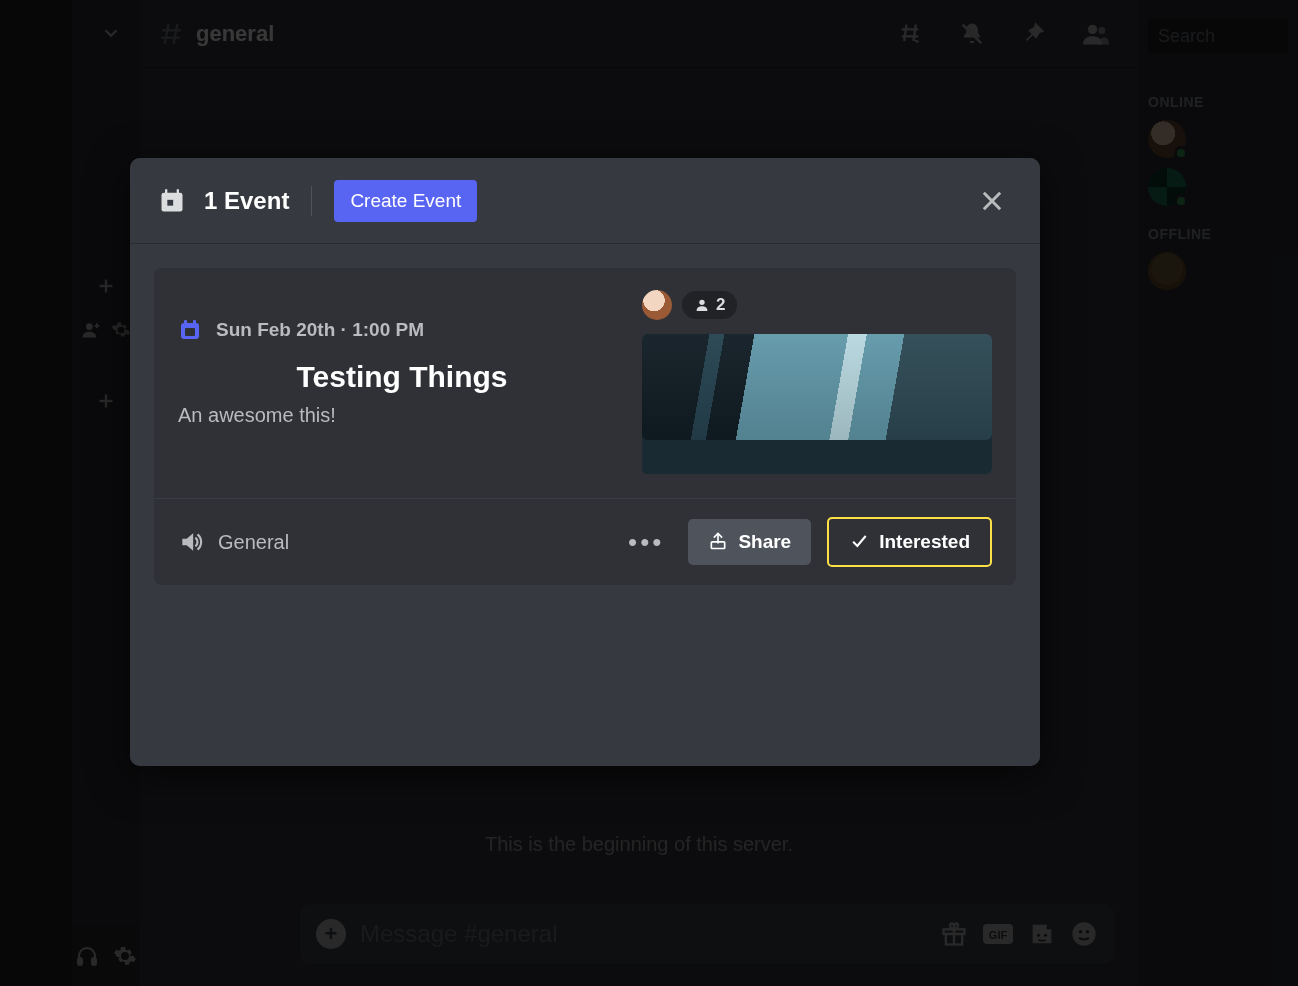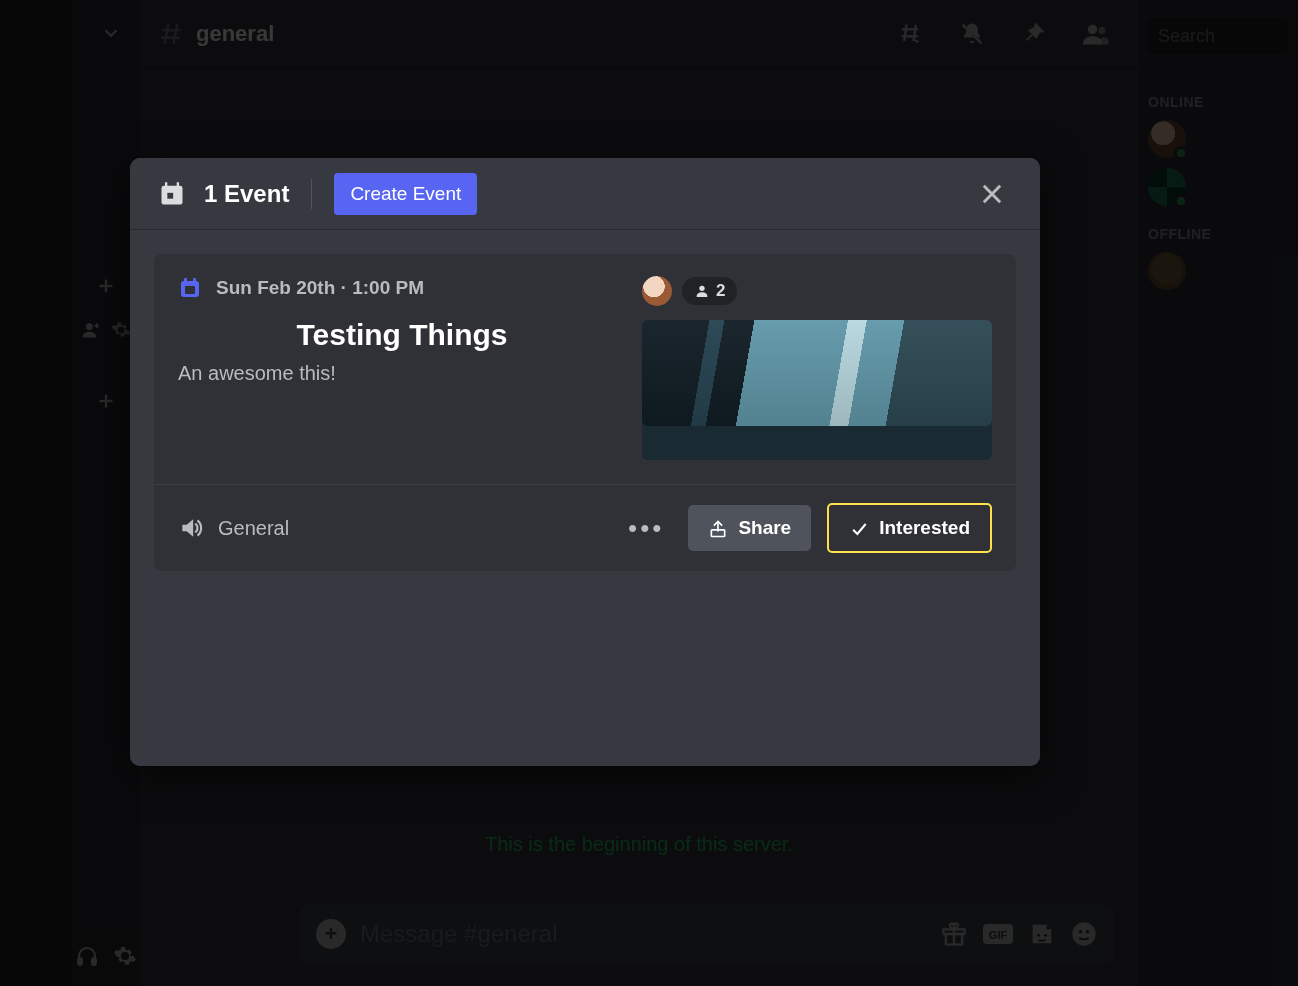--- a/index.html
+++ b/index.html
@@ -13,70 +13,70 @@
   .channel-col .invite-row { position:absolute; top:320px; left:0; right:0; display:flex; gap:10px; justify-content:center; color:#b9bbbe; }
   .channel-col .plus2 { position:absolute; top:390px; left:0; right:0; display:flex; justify-content:center; color:#b9bbbe; }
   .user-area { position:absolute; bottom:0; left:72px; width:68px; height:60px; display:flex; align-items:center; justify-content:center; gap:14px; color:#b9bbbe; background:#292b2f; }
   .main-col { flex:1; background:#36393f; display:flex; flex-direction:column; position:relative; }
   .topbar { height:68px; border-bottom:1px solid #26282c; display:flex; align-items:center; padding:0 16px; gap:10px; }
   .topbar .hash { color:#72767d; }
   .topbar .chname { color:#fff; font-weight:600; font-size:22px; }
   .topbar .spacer { flex:1; }
   .topbar .ticon { color:#b9bbbe; margin:0 12px; cursor:pointer; }
   .chat-body { flex:1; position:relative; }
-  .welcome { position:absolute; bottom:130px; left:0; right:0; text-align:center; color:#22c55e; font-size:20px; }
+  .welcome { position:absolute; bottom:130px; left:0; right:0; text-align:center; color:#a3a3a3; font-size:20px; }
   .composer { position:absolute; bottom:22px; left:160px; right:24px; height:60px; background:#40444b; border-radius:10px; display:flex; align-items:center; padding:0 16px; gap:14px; }
   .composer .addcircle { width:30px; height:30px; border-radius:50%; background:#b9bbbe; color:#40444b; display:flex; align-items:center; justify-content:center; font-weight:900; font-size:22px; }
   .composer input { flex:1; background:transparent; border:none; outline:none; color:#dcddde; font-size:24px; }
   .composer input::placeholder { color:#72767d; }
   .composer .cicon { color:#b9bbbe; }
   .right-col { width:160px; background:#2f3136; padding:18px 10px; overflow:hidden; }
   .right-col .search { height:36px; width:100%; background:#202225; border-radius:4px; color:#72767d; display:flex; align-items:center; padding:0 10px; font-size:18px; margin-bottom:40px; }
   .right-col .section-h { color:#8e9297; font-size:14px; font-weight:700; letter-spacing:0.5px; margin:20px 0 10px; }
   .right-col .member { display:flex; align-items:center; gap:10px; margin:10px 0; color:#b9bbbe; font-size:18px; }
   .avatar { width:38px; height:38px; border-radius:50%; position:relative; flex:none; }
   .status-dot { position:absolute; right:-2px; bottom:-2px; width:14px; height:14px; border-radius:50%; background:#3ba55d; border:3px solid #2f3136; }
   .av-a { background: radial-gradient(circle at 40% 35%, #e8c9b0 0 35%, #6b4a33 36% 100%); }
   .av-b { background: conic-gradient(#1f7a5a 0 25%, #0b3d2e 0 50%, #1f7a5a 0 75%, #0b3d2e 0 100%); }
   .av-c { background: radial-gradient(circle at 50% 45%, #f0b24a 0 55%, #c47f1a 56% 100%); }
 
   
   .scrim { position:absolute; inset:0; background:rgba(0,0,0,0.78); }
 
   
   .modal { position:absolute; top:158px; left:130px; width:910px; height:608px; background:#36393f; border-radius:10px; box-shadow:0 10px 40px rgba(0,0,0,0.6); display:flex; flex-direction:column; overflow:hidden; }
-  .mheader { height:72px; display:flex; align-items:center; padding:0 28px; gap:18px; border-bottom:1px solid rgba(0,0,0,0.25); background:#36393f; }
+  .mheader { height:86px; display:flex; align-items:center; padding:0 28px; gap:18px; border-bottom:1px solid rgba(0,0,0,0.25); background:#36393f; }
   .mheader .cal { color:#dcddde; }
   .mheader .title { color:#fff; font-size:24px; font-weight:700; }
   .mheader .sep { width:1px; height:30px; background:#4f545c; margin:0 4px; }
   .mheader .create { background:#5865f2; color:#fff; border:none; padding:10px 16px; border-radius:4px; font-size:19px; font-weight:400; cursor:pointer; }
   .mheader .close { margin-left:auto; color:#b9bbbe; cursor:pointer; padding:6px; }
   .mbody { flex:1; padding:24px; background:#36393f; }
   .card { background:#2f3136; border-radius:8px; padding:22px 24px 0 24px; }
   .card-top { display:flex; align-items:flex-start; gap:16px; }
-  .card-top .info { flex:1; }
+  .card-top .info { flex:1;margin-top:28px; }
   .dateline { display:flex; align-items:center; gap:14px; color:#b9bbbe; font-size:19px; font-weight:600; }
   .dateline .cal-sm { color:#5865f2; }
   .etitle { color:#fff; font-size:30px; font-weight:800; margin-top:18px;text-align:center; }
   .edesc { color:#b9bbbe; font-size:20px; margin-top:10px; }
   .meta { display:flex; align-items:center; gap:10px; }
   .count-pill { background:#202225; color:#dcddde; border-radius:14px; padding:4px 12px; display:flex; align-items:center; gap:6px; font-size:17px; font-weight:600; }
   .eimg { width:350px; height:140px; border-radius:6px; margin-top:14px; background:
       linear-gradient(180deg, rgba(255,255,255,0.05), rgba(0,0,0,0.2)),
       linear-gradient(100deg, #0e1a22 0 18%, #23414f 18% 22%, #0e1a22 22% 30%,
                       #5f97a8 30% 55%, #b7d7df 55% 60%, #5f97a8 60% 70%,
                       #2b4752 70% 100%);
       box-shadow: inset 0 -34px 0 #1a2a32;
   }
   .card-div { height:1px; background:#3a3d44; margin:24px -24px 0; }
   .card-foot { display:flex; align-items:center; padding:18px 0; gap:16px; }
   .loc { display:flex; align-items:center; gap:14px; color:#b9bbbe; font-size:20px; }
   .foot-spacer { flex:1; }
   .dots { color:#b9bbbe; font-size:26px; letter-spacing:3px; cursor:pointer; padding:4px 8px; }
-  .btn { display:flex; align-items:flex-end; gap:10px; border-radius:5px; padding:12px 20px; font-size:19px; font-weight:600; cursor:pointer; color:#fff; }
+  .btn { display:flex; align-items:flex-start; gap:10px; border-radius:5px; padding:12px 20px; font-size:19px; font-weight:600; cursor:pointer; color:#fff; }
   .btn-share { background:#4f545c; border:none; }
   .btn-interested { background:transparent; border:2px solid #fde047; }
   .av-sm { width:30px; height:30px; border-radius:50%; background: radial-gradient(circle at 40% 35%, #f2d6c2 0 40%, #9a5a36 41% 100%); }
 
   svg { display:block; }
 </style>
 </head>
 <body>
 
 <div class="app">

